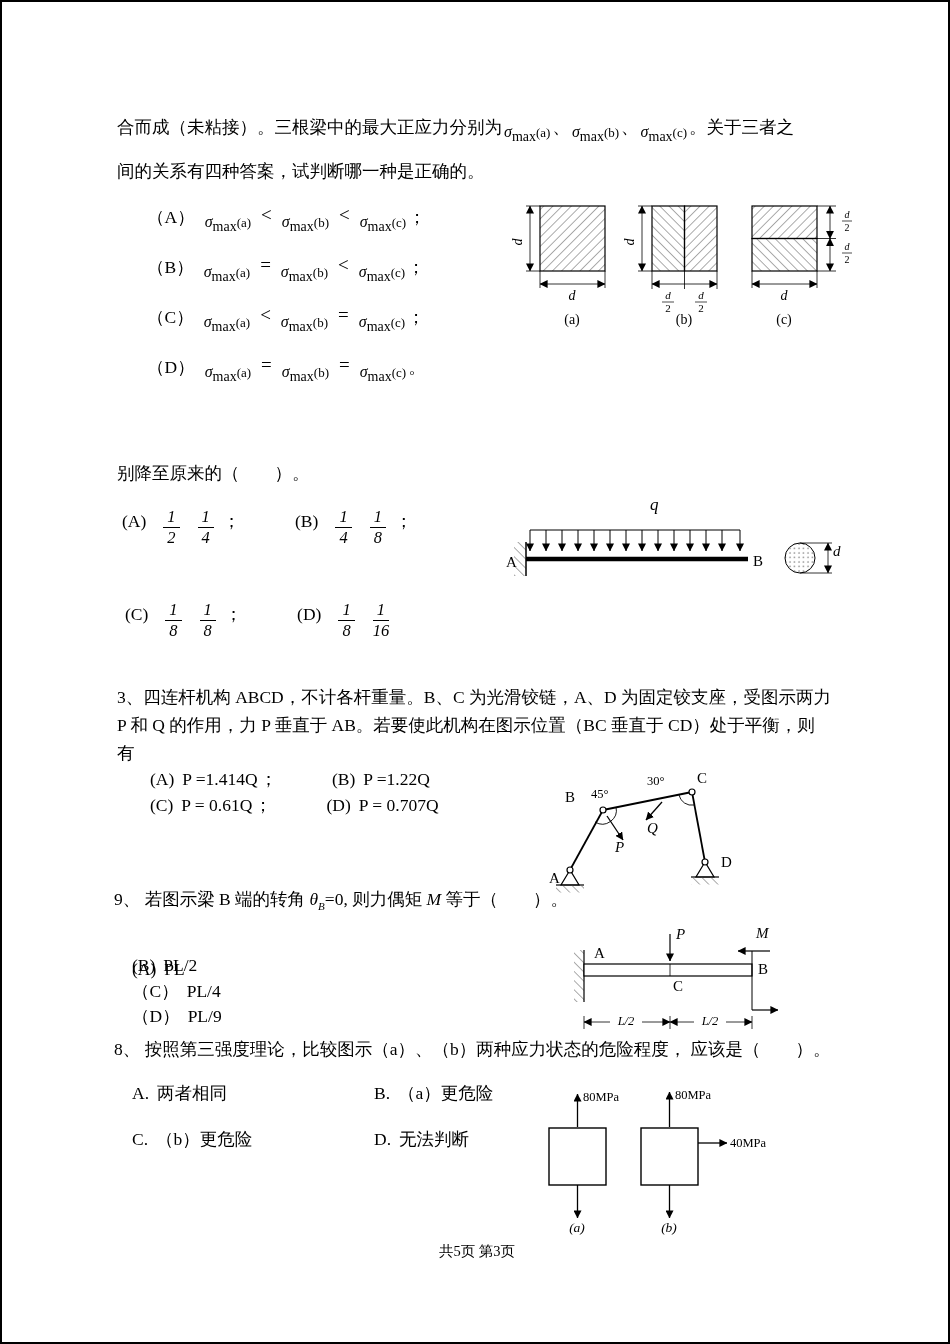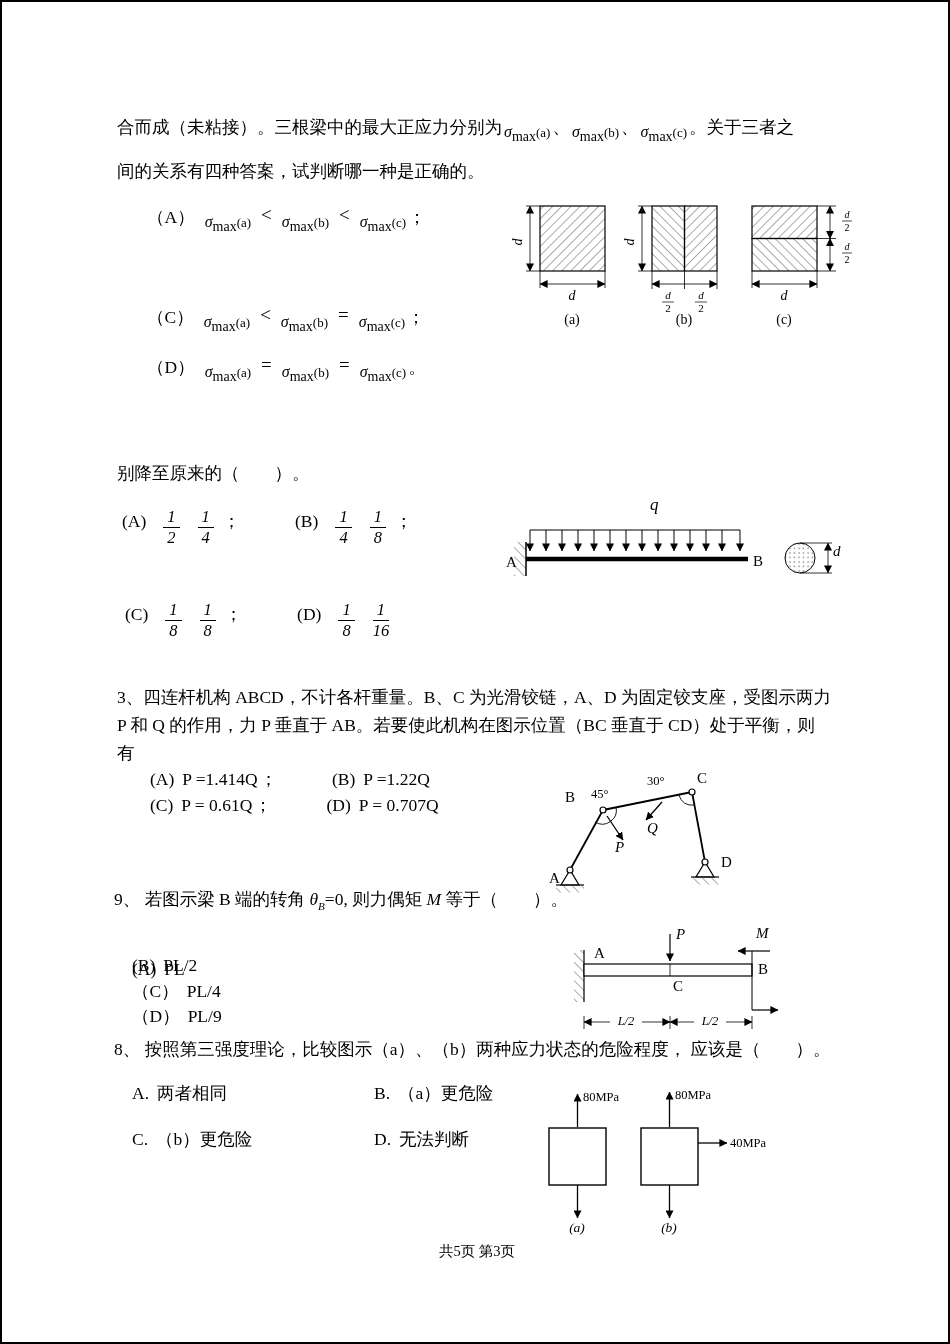--- a/index.html
+++ b/index.html
@@ -49,20 +49,23 @@
   </svg>
 
   <div class="line" style="left:115px;top:112px">
     <span>合而成（未粘接）。三根梁中的最大正应力分别为</span><span class="sg"><span class="sv">σ</span><sub>max</sub><span class="arg">(a)</span></span><span>、</span><span class="sg"><span class="sv">σ</span><sub>max</sub><span class="arg">(b)</span></span><span>、</span><span class="sg"><span class="sv">σ</span><sub>max</sub><span class="arg">(c)</span></span><span>。关于三者之</span>
   </div>
   <div class="line" style="left:145px;top:202px">
     <span class="opt-label">（A）</span><span class="sg"><span class="sv">σ</span><sub>max</sub><span class="arg">(a)</span></span><span class="op">&lt;</span><span class="sg"><span class="sv">σ</span><sub>max</sub><span class="arg">(b)</span></span><span class="op">&lt;</span><span class="sg"><span class="sv">σ</span><sub>max</sub><span class="arg">(c)</span></span><span>；</span>
   </div>
 
   <div class="line" style="left:115px;top:156px">间的关系有四种答案，试判断哪一种是正确的。</div>
+  <div class="line" style="left:145px;top:252px">
+    <span class="opt-label">（B）</span><span class="sg"><span class="sv">σ</span><sub>max</sub><span class="arg">(a)</span></span><span class="op">=</span><span class="sg"><span class="sv">σ</span><sub>max</sub><span class="arg">(b)</span></span><span class="op">&lt;</span><span class="sg"><span class="sv">σ</span><sub>max</sub><span class="arg">(c)</span></span><span>；</span>
+  </div>
   <div class="line" style="left:145px;top:352px">
     <span class="opt-label">（D）</span><span class="sg"><span class="sv">σ</span><sub>max</sub><span class="arg">(a)</span></span><span class="op">=</span><span class="sg"><span class="sv">σ</span><sub>max</sub><span class="arg">(b)</span></span><span class="op">=</span><span class="sg"><span class="sv">σ</span><sub>max</sub><span class="arg">(c)</span></span><span>。</span>
   </div>
   <div class="line" style="left:145px;top:302px">
     <span class="opt-label">（C）</span><span class="sg"><span class="sv">σ</span><sub>max</sub><span class="arg">(a)</span></span><span class="op">&lt;</span><span class="sg"><span class="sv">σ</span><sub>max</sub><span class="arg">(b)</span></span><span class="op">=</span><span class="sg"><span class="sv">σ</span><sub>max</sub><span class="arg">(c)</span></span><span>；</span>
   </div>
 
   <div class="fig" style="left:498px;top:192px">
     <svg width="380" height="150">
 

